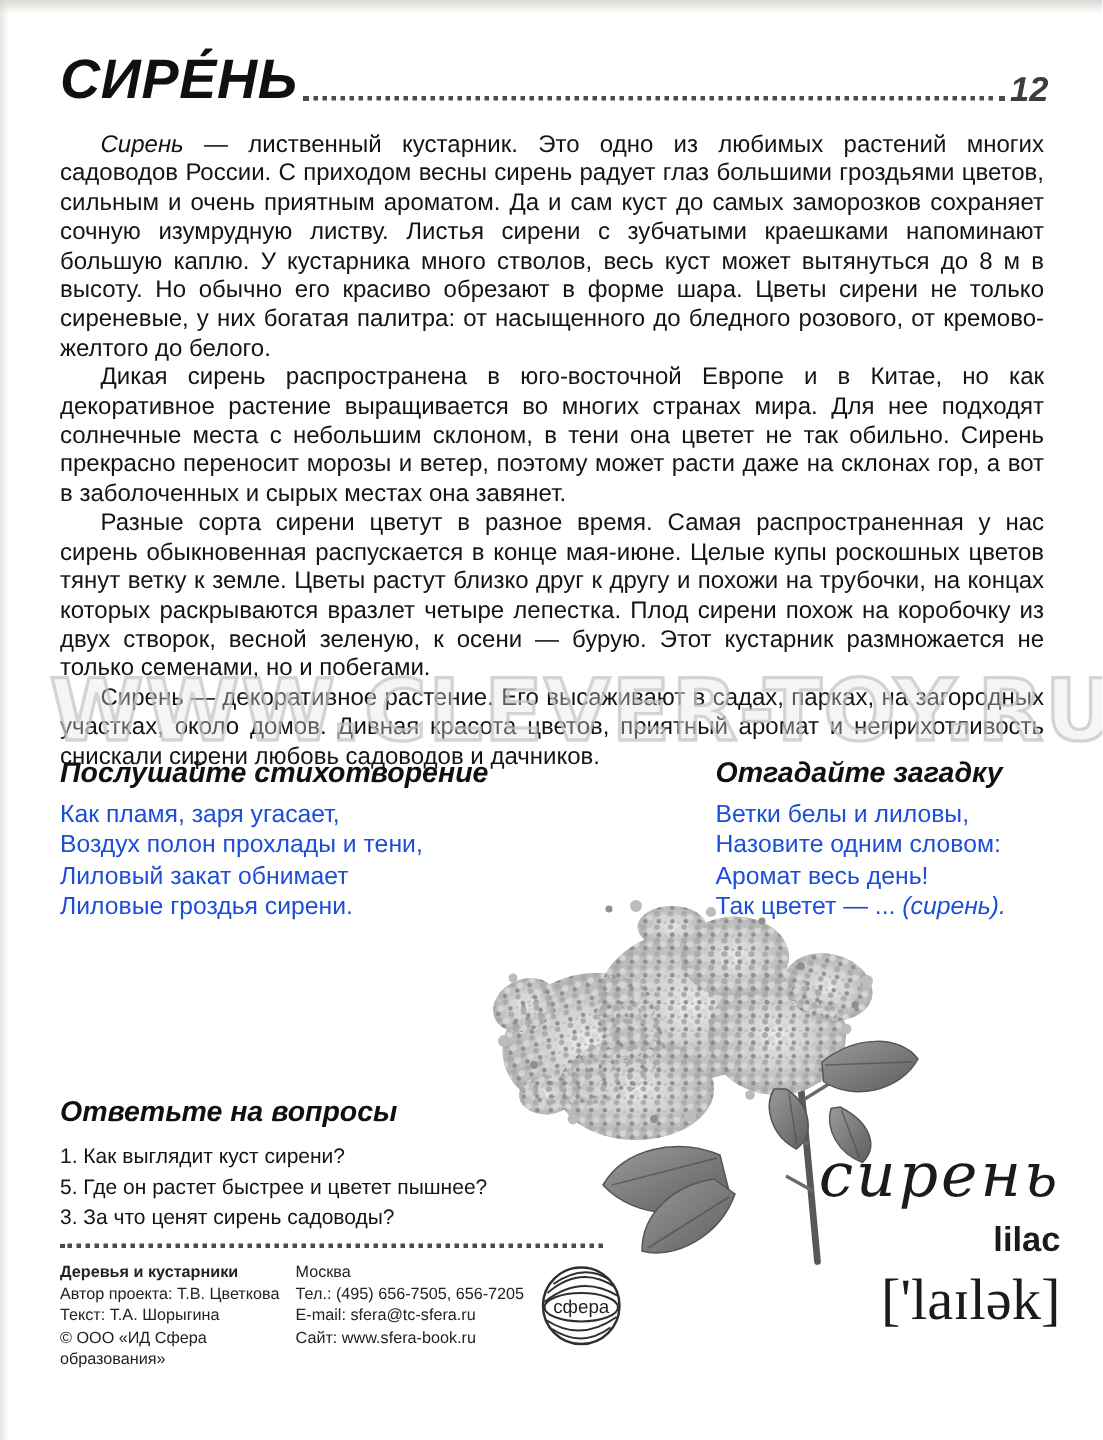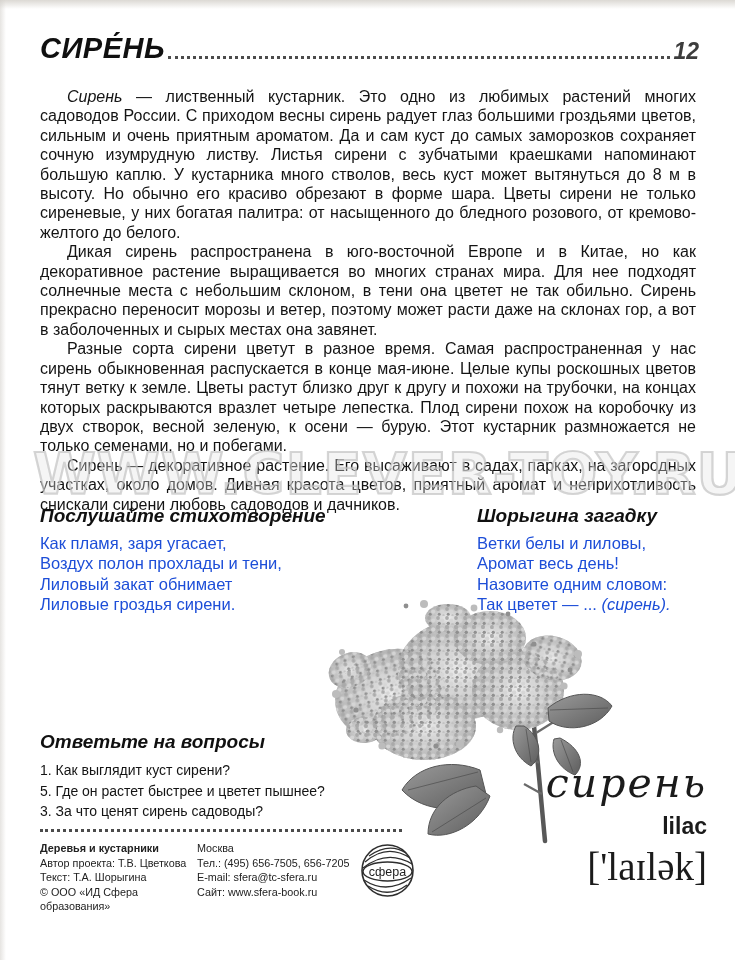--- a/index.html
+++ b/index.html
@@ -21,21 +21,21 @@
     position:absolute; top:0; left:0; bottom:0; width:6px;
     background: linear-gradient(90deg, rgba(210,207,202,.55), rgba(255,255,255,0));
   }
 
   
   .header {
     position:absolute; top:34px; left:40px; right:36px;
     display:flex; align-items:flex-end;
   }
   .title {
-    font-size:29px; font-weight:bold; font-style:italic;
+    font-size:37px; font-weight:bold; font-style:italic;
     line-height:1; letter-spacing:.5px; color:#101010;
   }
   .leader {
     flex:1; height:0;
     border-bottom:3px dotted #4b4b4b;
     margin:0 3px 4px 3px;
   }
   .page-num {
     font-size:23px; font-weight:bold; font-style:italic;
     color:#3d3d3d; line-height:1; margin-bottom:0;
@@ -128,24 +128,24 @@
 
   <div class="cols">
     <div class="col-left">
       <p class="col-heading">Послушайте стихотворение</p>
       <div class="verse">Как пламя, заря угасает,</div>
       <div class="verse">Воздух полон прохлады и тени,</div>
       <div class="verse">Лиловый закат обнимает</div>
       <div class="verse">Лиловые гроздья сирени.</div>
     </div>
     <div class="col-right">
-      <p class="col-heading">Шорыгина загадку</p>
+      <p class="col-heading">Отгадайте загадку</p>
       <div class="verse">Ветки белы и лиловы,</div>
+      <div class="verse">Назовите одним словом:</div>
       <div class="verse">Аромат весь день!</div>
-      <div class="verse">Назовите одним словом:</div>
       <div class="verse"><span>Так цветет — ... </span><span class="italic">(сирень).</span></div>
     </div>
   </div>
 
   <div class="lilac">
     <svg width="305" height="255" viewBox="0 0 305 255" xmlns="http://www.w3.org/2000/svg">
       <defs>
         <pattern id="fl" width="9" height="9" patternUnits="userSpaceOnUse">
           <circle cx="2" cy="2" r="1.9" fill="#a9a9a9"></circle>
           <circle cx="6.2" cy="4.6" r="2.1" fill="#d6d6d6"></circle>

